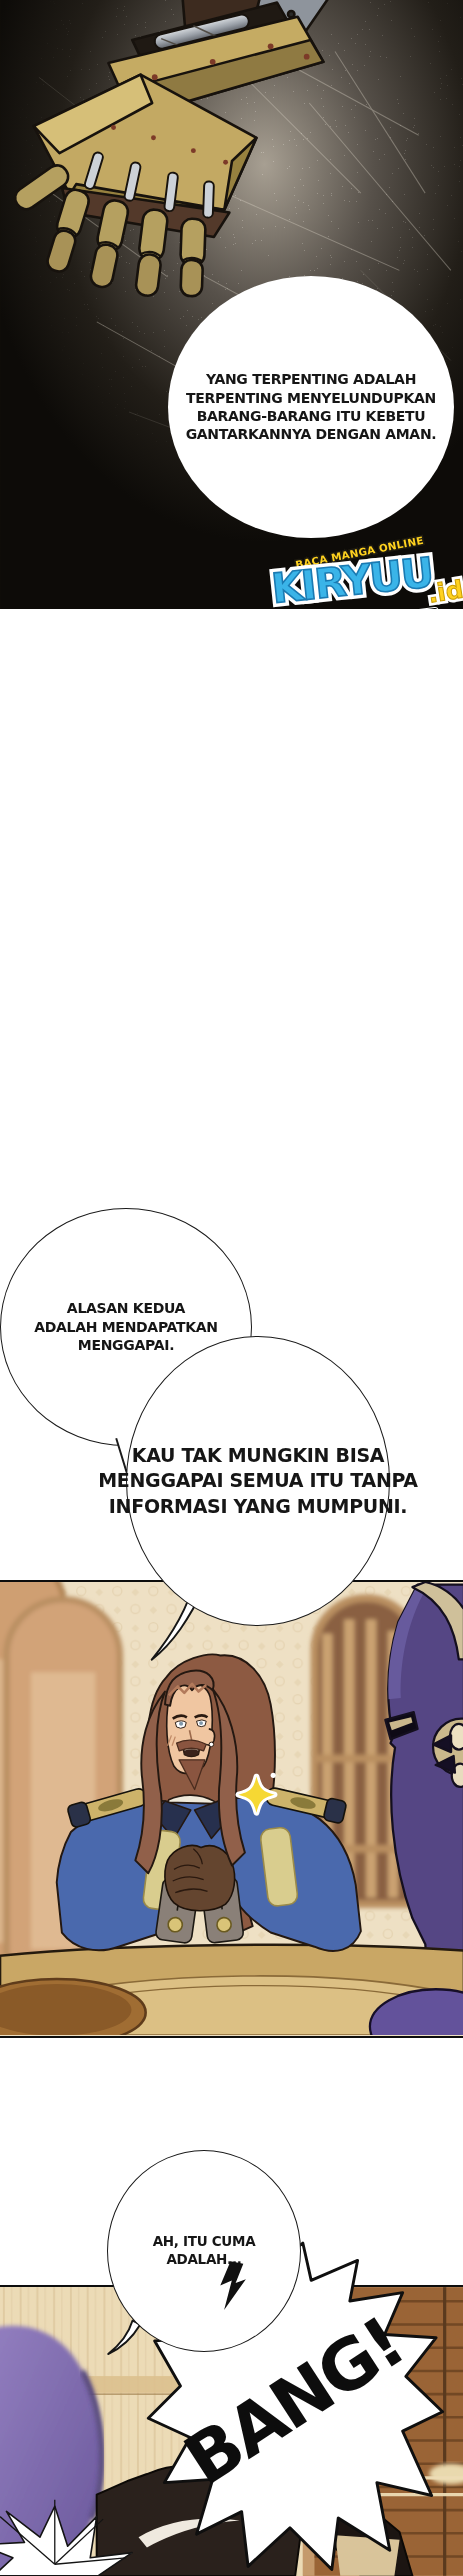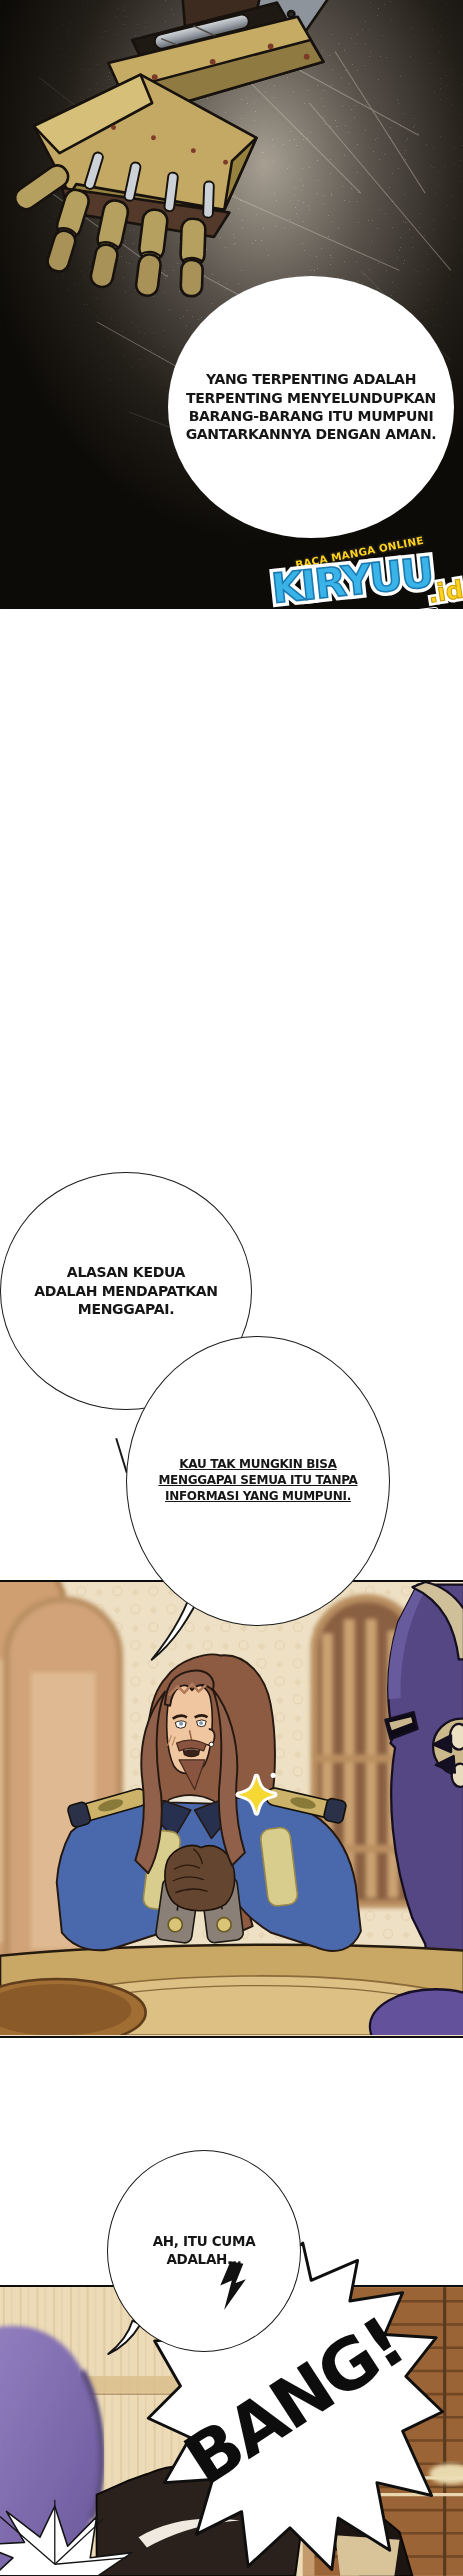--- a/index.html
+++ b/index.html
@@ -32,24 +32,24 @@
   .tld-back{color:#fff;-webkit-text-stroke:6.4px #ffffff;}
   .tld-front{color:var(--brand-yellow,#ffd21f);-webkit-text-stroke:1px #c99a00;}
   .store-badge{position:absolute;left:95px;top:72px;width:80px;height:22.5px;background:#050505;
                border:1.3px solid #ffffff;border-radius:3.9px;transform:rotate(-3deg);
                display:flex;align-items:center;gap:4.5px;padding:0 5.2px;box-sizing:border-box;}
   .badge-txt{display:flex;flex-direction:column;color:#fff;line-height:1.05;}
   .badge-top{font-size:4.5px;letter-spacing:0.4px;}
   
   .obubble{position:absolute;background:#ffffff;border:1.9px solid var(--bubble-outline,#1a1a1a);
            border-radius:50%;display:flex;flex-direction:column;align-items:center;justify-content:center;box-sizing:border-box;}
-  .bubble2{left:0px;top:1172px;width:252px;height:238px;z-index:2;}
+  .bubble2{left:0px;top:1208px;width:252px;height:238px;z-index:2;}
   .bubble2 .btxt{font-size:14px;}
   .bubble3{left:126px;top:1336px;width:264px;height:290px;z-index:4;}
-  .bubble3 .btxt{font-size:12px;text-decoration:underline;}
+  .bubble3 .btxt{font-size:19px;}
   .bubble4{left:107px;top:2150px;width:194px;height:202px;z-index:7;}
   .bubble4 .btxt{font-size:13.5px;}
   .tailsvg{position:absolute;overflow:visible;}
   
   .panel{position:absolute;left:0;width:464px;background:#eee0c4;border-top:2.6px solid #0d0d0d;
          border-bottom:2.6px solid #0d0d0d;box-sizing:border-box;overflow:hidden;}
   .panel1{top:1580px;height:458px;z-index:1;}
   .panel2{top:2285px;height:291px;border-bottom:none;z-index:1;}
   .panel svg{display:block;}
   
@@ -183,21 +183,21 @@
           <rect x="198" y="252" width="15" height="60" rx="7" transform="rotate(12 205 282)"></rect>
           <rect x="258" y="268" width="15" height="60" rx="7" transform="rotate(7 265 298)"></rect>
           <rect x="316" y="282" width="15" height="56" rx="7" transform="rotate(2 323 310)"></rect>
         </g>
       </g>
     </svg>
 
     <div class="bubble1">
       <div class="btxt">YANG TERPENTING ADALAH</div>
       <div class="btxt">TERPENTING MENYELUNDUPKAN</div>
-      <div class="btxt">BARANG-BARANG ITU MUMPUNI</div>
+      <div class="btxt">BARANG-BARANG ITU KEBETU</div>
       <div class="btxt">GANTARKANNYA DENGAN AMAN.</div>
     </div>
 
     <div class="logo">
       <div class="logo-tagline layered">
         <span class="back tag-back">BACA MANGA ONLINE</span>
         <span class="front tag-front">BACA MANGA ONLINE</span>
       </div>
       <div class="logo-brand layered">
         <span class="back brand-back">KIRYUU</span>

